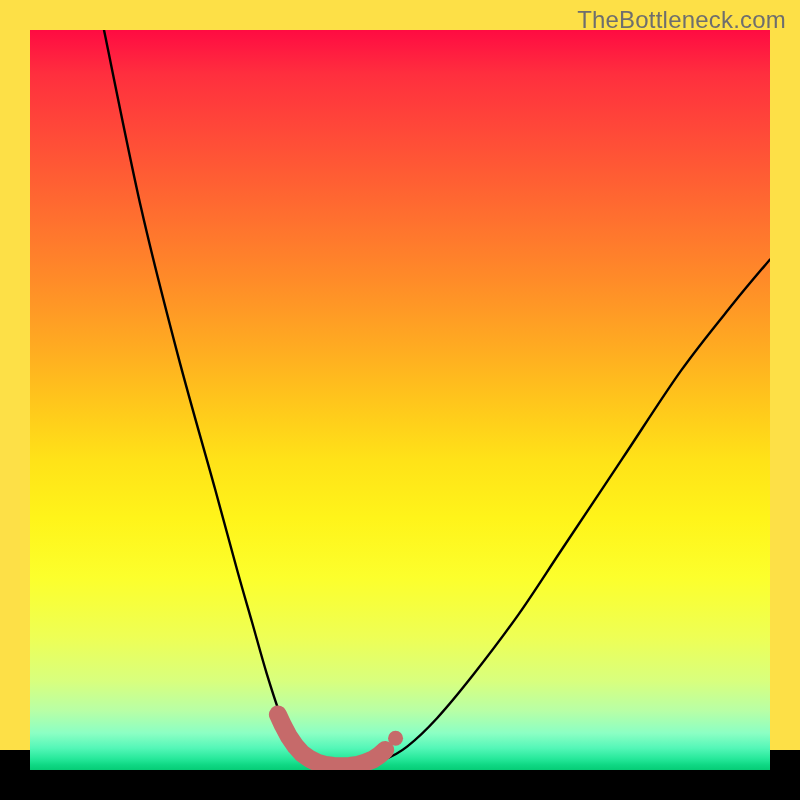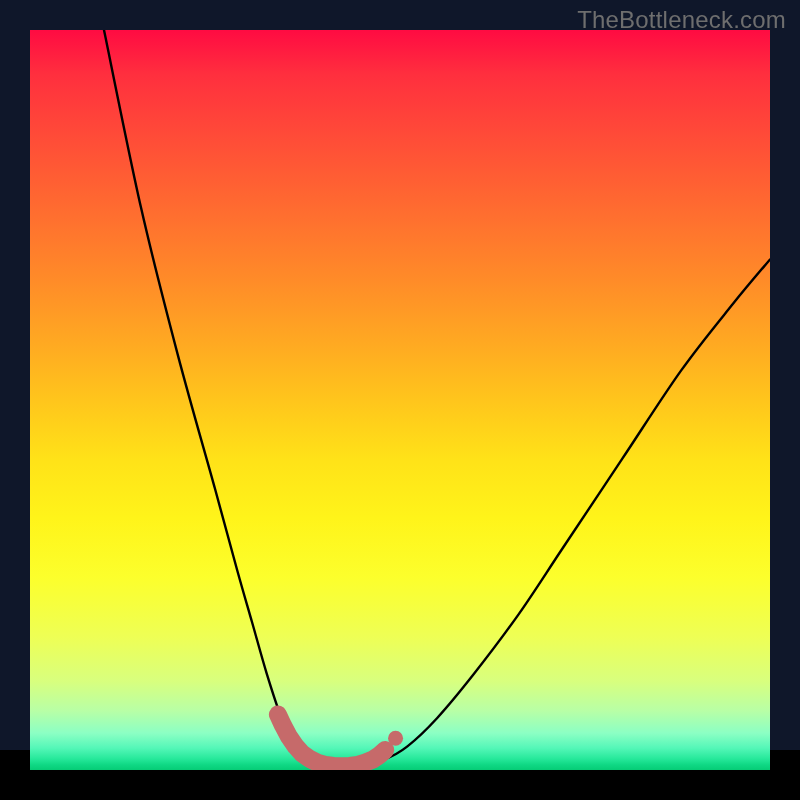--- a/index.html
+++ b/index.html
@@ -1,21 +1,21 @@
 <!DOCTYPE html>
 <html><head>
 <meta charset="utf-8">
 <style>
   * { margin: 0; padding: 0; box-sizing: border-box; }
   html, body { width: 800px; height: 800px; overflow: hidden; background: #000; }
   .frame {
     position: relative;
     width: 800px;
     height: 750px;
-    background: #0f172a;
+    background: #fde047;
   }
   .watermark {
     position: absolute;
     top: 6px;
     right: 14px;
     font-family: Arial, Helvetica, sans-serif;
     font-size: 24px;
     font-weight: 400;
     color: #6e6e6e;
     letter-spacing: 0.2px;

